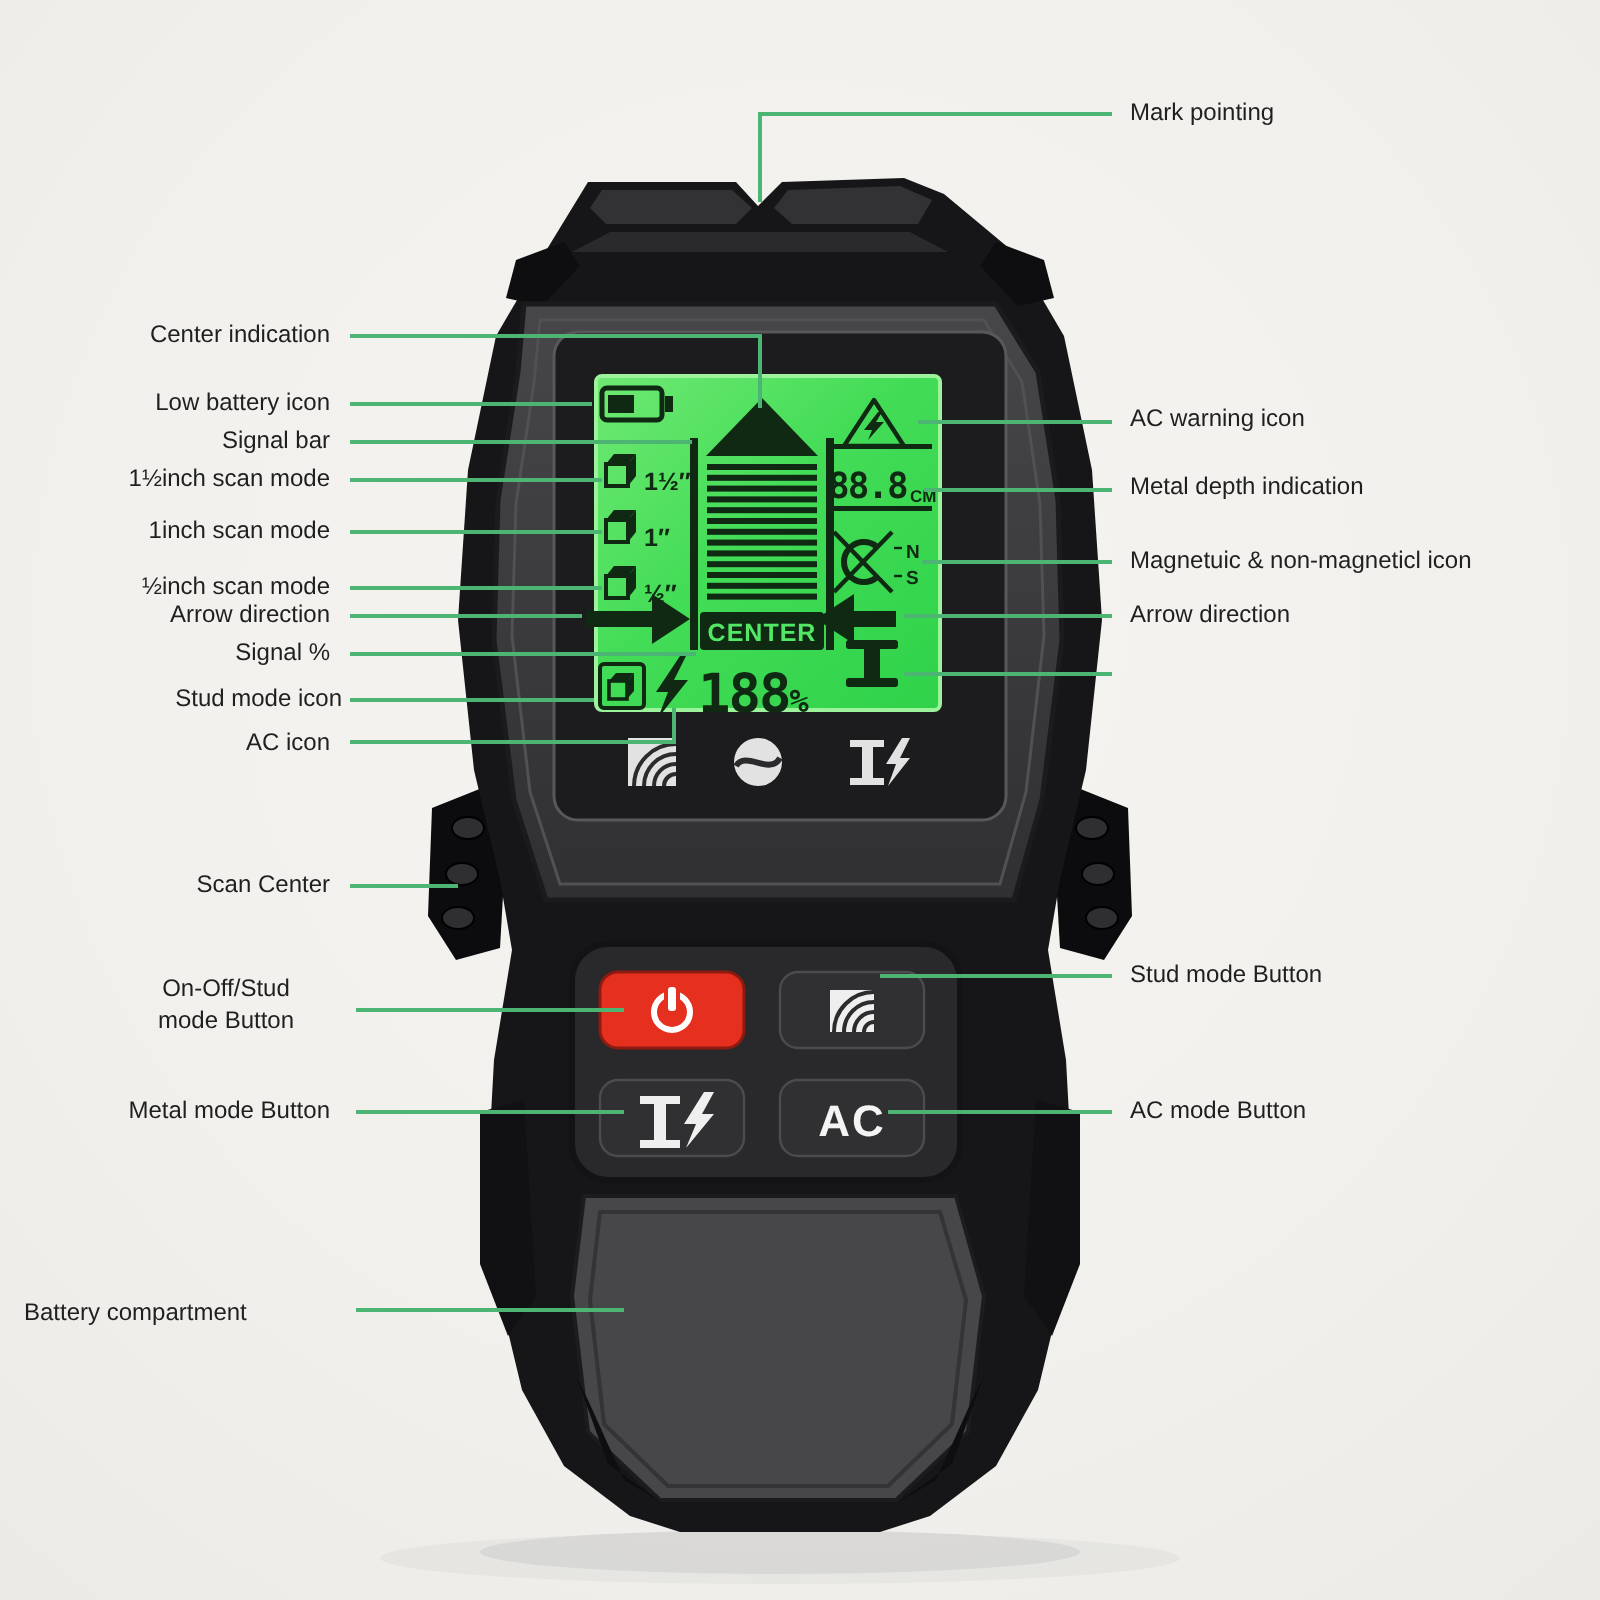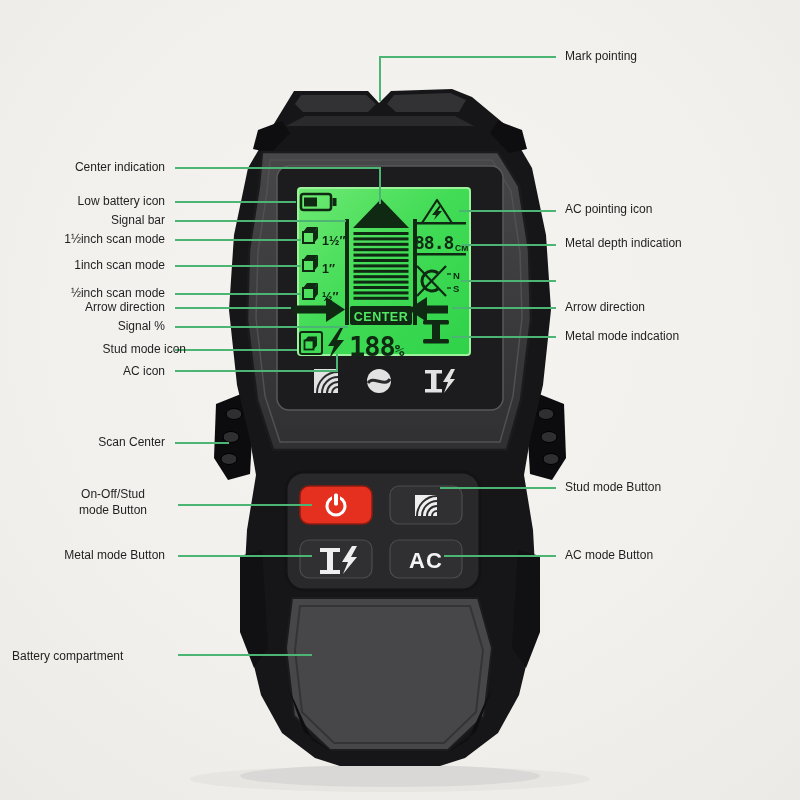--- a/index.html
+++ b/index.html
@@ -271,33 +271,33 @@
 
 
 <div class="lbl rt" style="right:635px;top:168px;">Center indication</div>
 <div class="lbl rt" style="right:635px;top:202px;">Low battery icon</div>
 <div class="lbl rt" style="right:635px;top:221px;">Signal bar</div>
 <div class="lbl rt" style="right:635px;top:240px;">1½inch scan mode</div>
 <div class="lbl rt" style="right:635px;top:266px;">1inch scan mode</div>
 <div class="lbl rt" style="right:635px;top:294px;">½inch scan mode</div>
 <div class="lbl rt" style="right:635px;top:308px;">Arrow direction</div>
 <div class="lbl rt" style="right:635px;top:327px;">Signal %</div>
-<div class="lbl rt" style="right:614px;top:350px;text-align:right;">Stud mode icon</div>
+<div class="lbl rt" style="right:629px;top:350px;text-align:right;">Stud mode icon</div>
 <div class="lbl rt" style="right:635px;top:372px;">AC icon</div>
 <div class="lbl rt" style="right:635px;top:443px;">Scan Center</div>
 <div class="lbl ctr" style="right:632px;top:503px;">
   <div>On-Off/Stud</div>
   <div>mode Button</div>
 </div>
 <div class="lbl rt" style="right:635px;top:556px;">Metal mode Button</div>
 <div class="lbl lft" style="left:12px;top:657px;">
   <div>Battery compartment</div>
 </div>
 
 <div class="lbl lft" style="left:565px;top:57px;">Mark pointing</div>
-<div class="lbl lft" style="left:565px;top:210px;">AC pointing icon</div>
+<div class="lbl lft" style="left:565px;top:210px;">AC warning icon</div>
 <div class="lbl lft" style="left:565px;top:244px;">Metal depth indication</div>
+<div class="lbl lft" style="left:565px;top:281px;">Magnetuic &amp; non-magneticl icon</div>
 <div class="lbl lft" style="left:565px;top:308px;">Arrow direction</div>
-<div class="lbl lft" style="left:565px;top:337px;">Metal mode indcation</div>
 <div class="lbl lft" style="left:565px;top:488px;text-align:center;">Stud mode Button</div>
 <div class="lbl lft" style="left:565px;top:556px;">AC mode Button</div>
 
 </div>
 
 </body></html>

